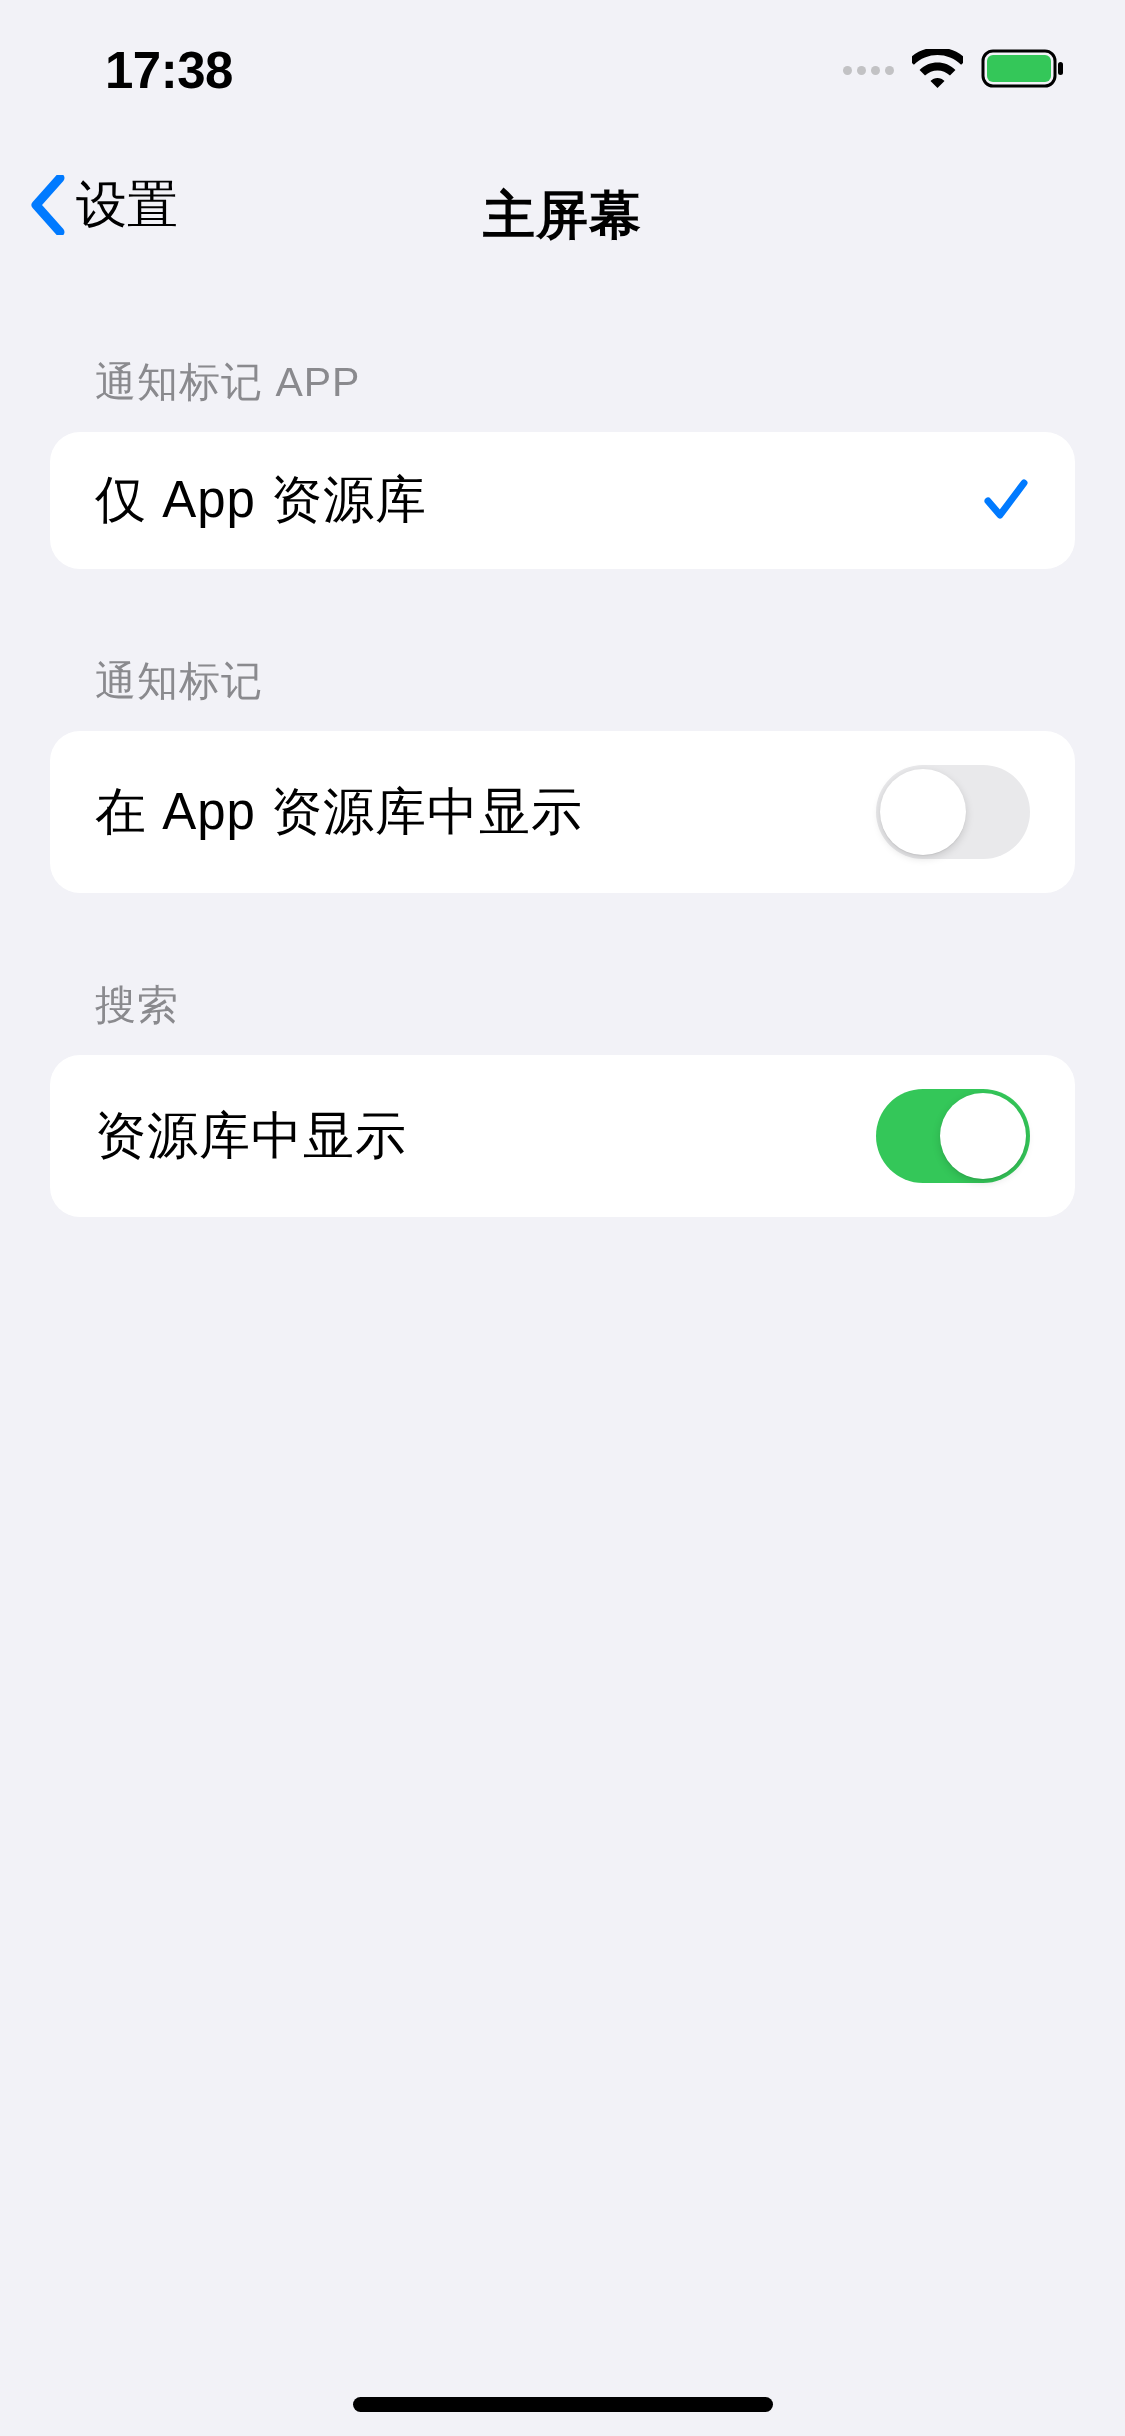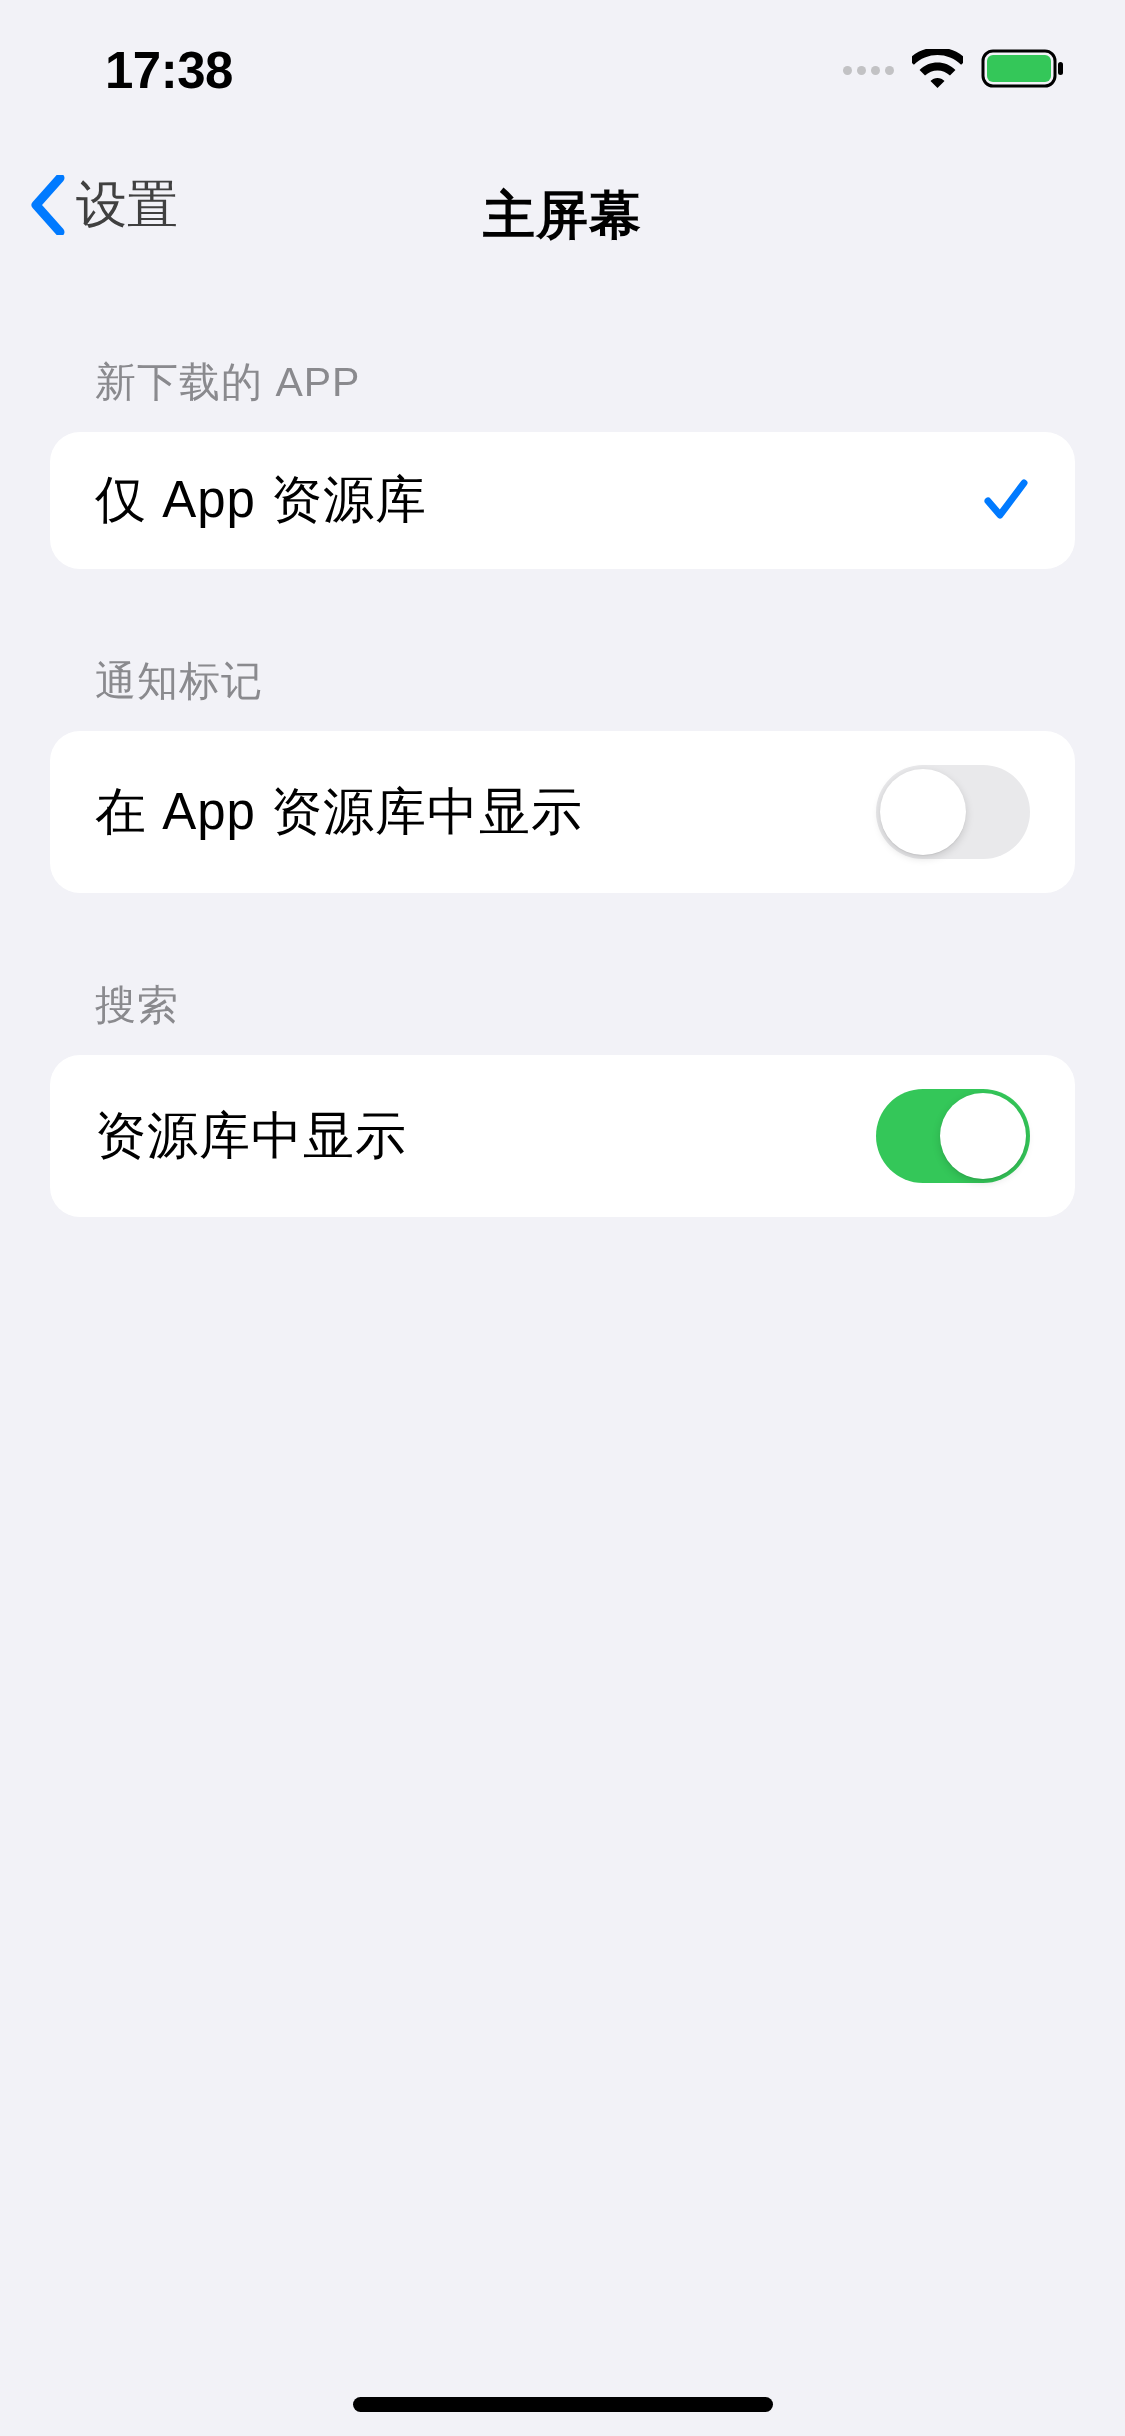--- a/index.html
+++ b/index.html
@@ -58,21 +58,21 @@
       display: flex;
       align-items: center;
       height: 130px;
       position: relative;
       padding: 0 30px;
     }
     .nav-back {
       display: flex;
       align-items: center;
       gap: 10px;
-      color: #404040;
+      color: #000000;
       font-size: 51px;
     }
     .nav-back svg {
       width: 36px;
       height: 60px;
     }
     .nav-title {
       position: absolute;
       left: 50%;
       transform: translateX(-50%);
@@ -188,21 +188,21 @@
     <svg viewBox="0 0 12 20">
       <path d="M10 1L2 10l8 9" fill="none" stroke="#007aff" stroke-width="3" stroke-linecap="round" stroke-linejoin="round"></path>
     </svg>
     <span>设置</span>
   </div>
   <div class="nav-title">主屏幕</div>
 </div>
 
 <div class="content">
 
-  <div class="section-header">新下载的 APP</div>
+  <div class="section-header">通知标记 APP</div>
   <div class="group">
     <div class="row">
       <div class="row-label">仅 App 资源库</div>
       <div class="checkmark">
         <svg viewBox="0 0 24 24">
             <path d="M3 13l6 7L21 4" fill="none" stroke="#007aff" stroke-width="3.5" stroke-linecap="round" stroke-linejoin="round"></path>
           </svg>
       </div>
     </div>
   </div>

